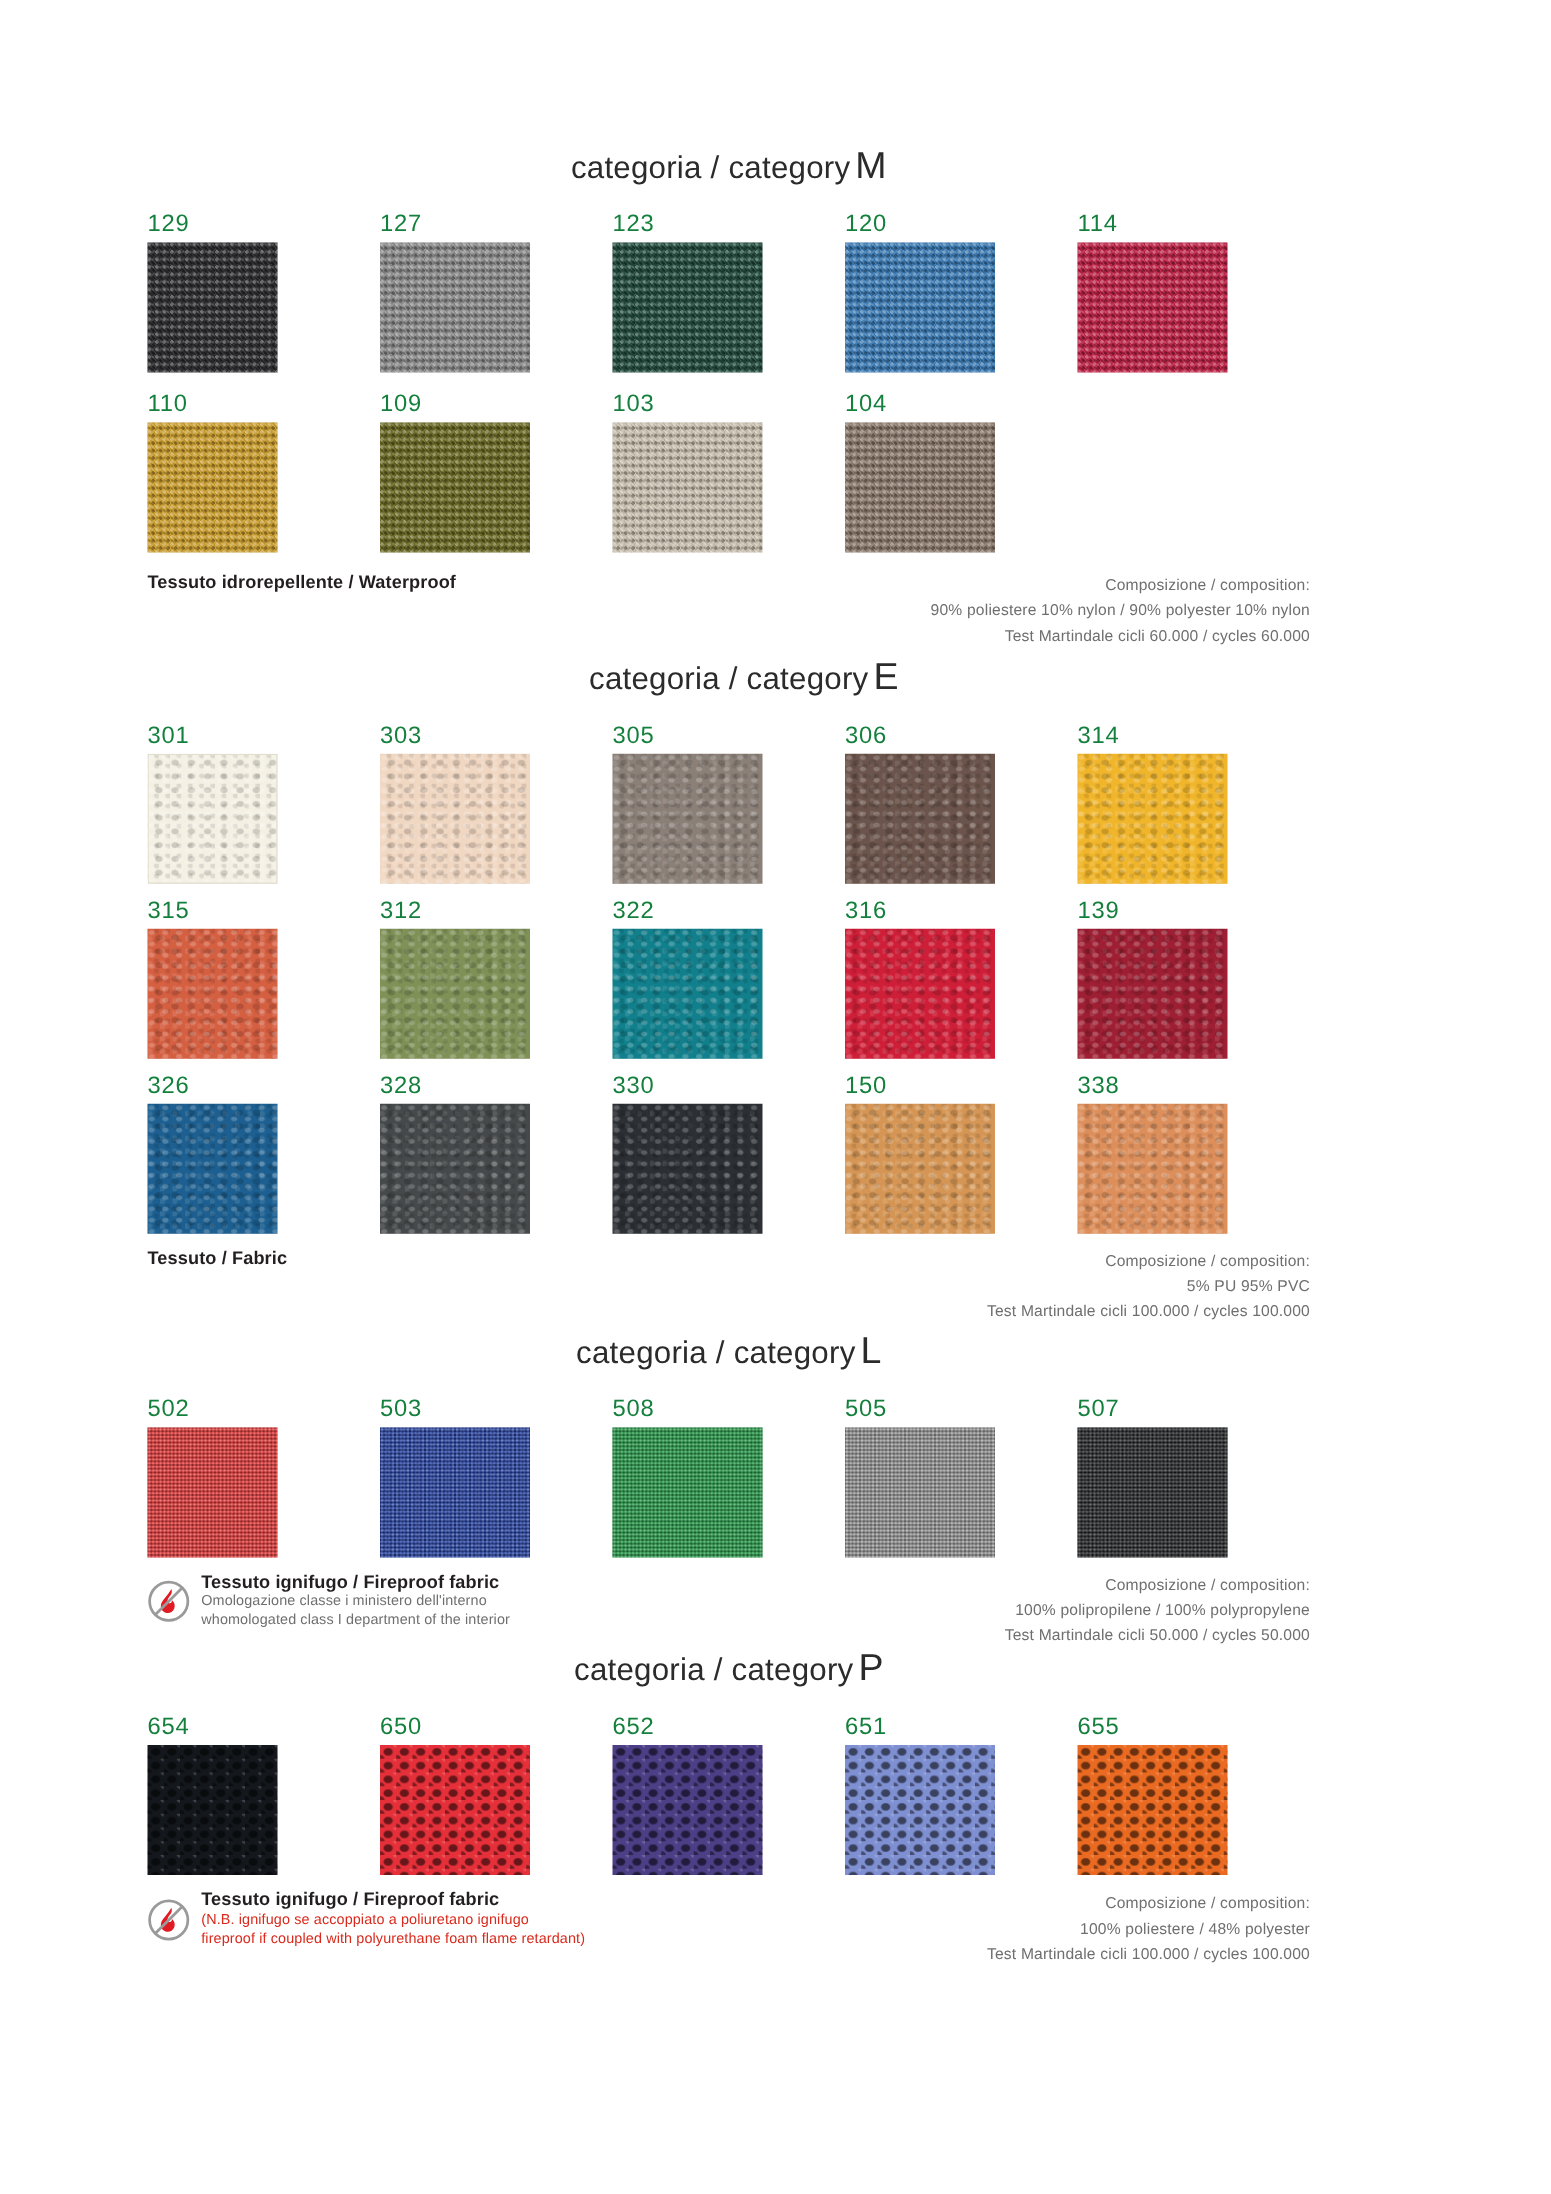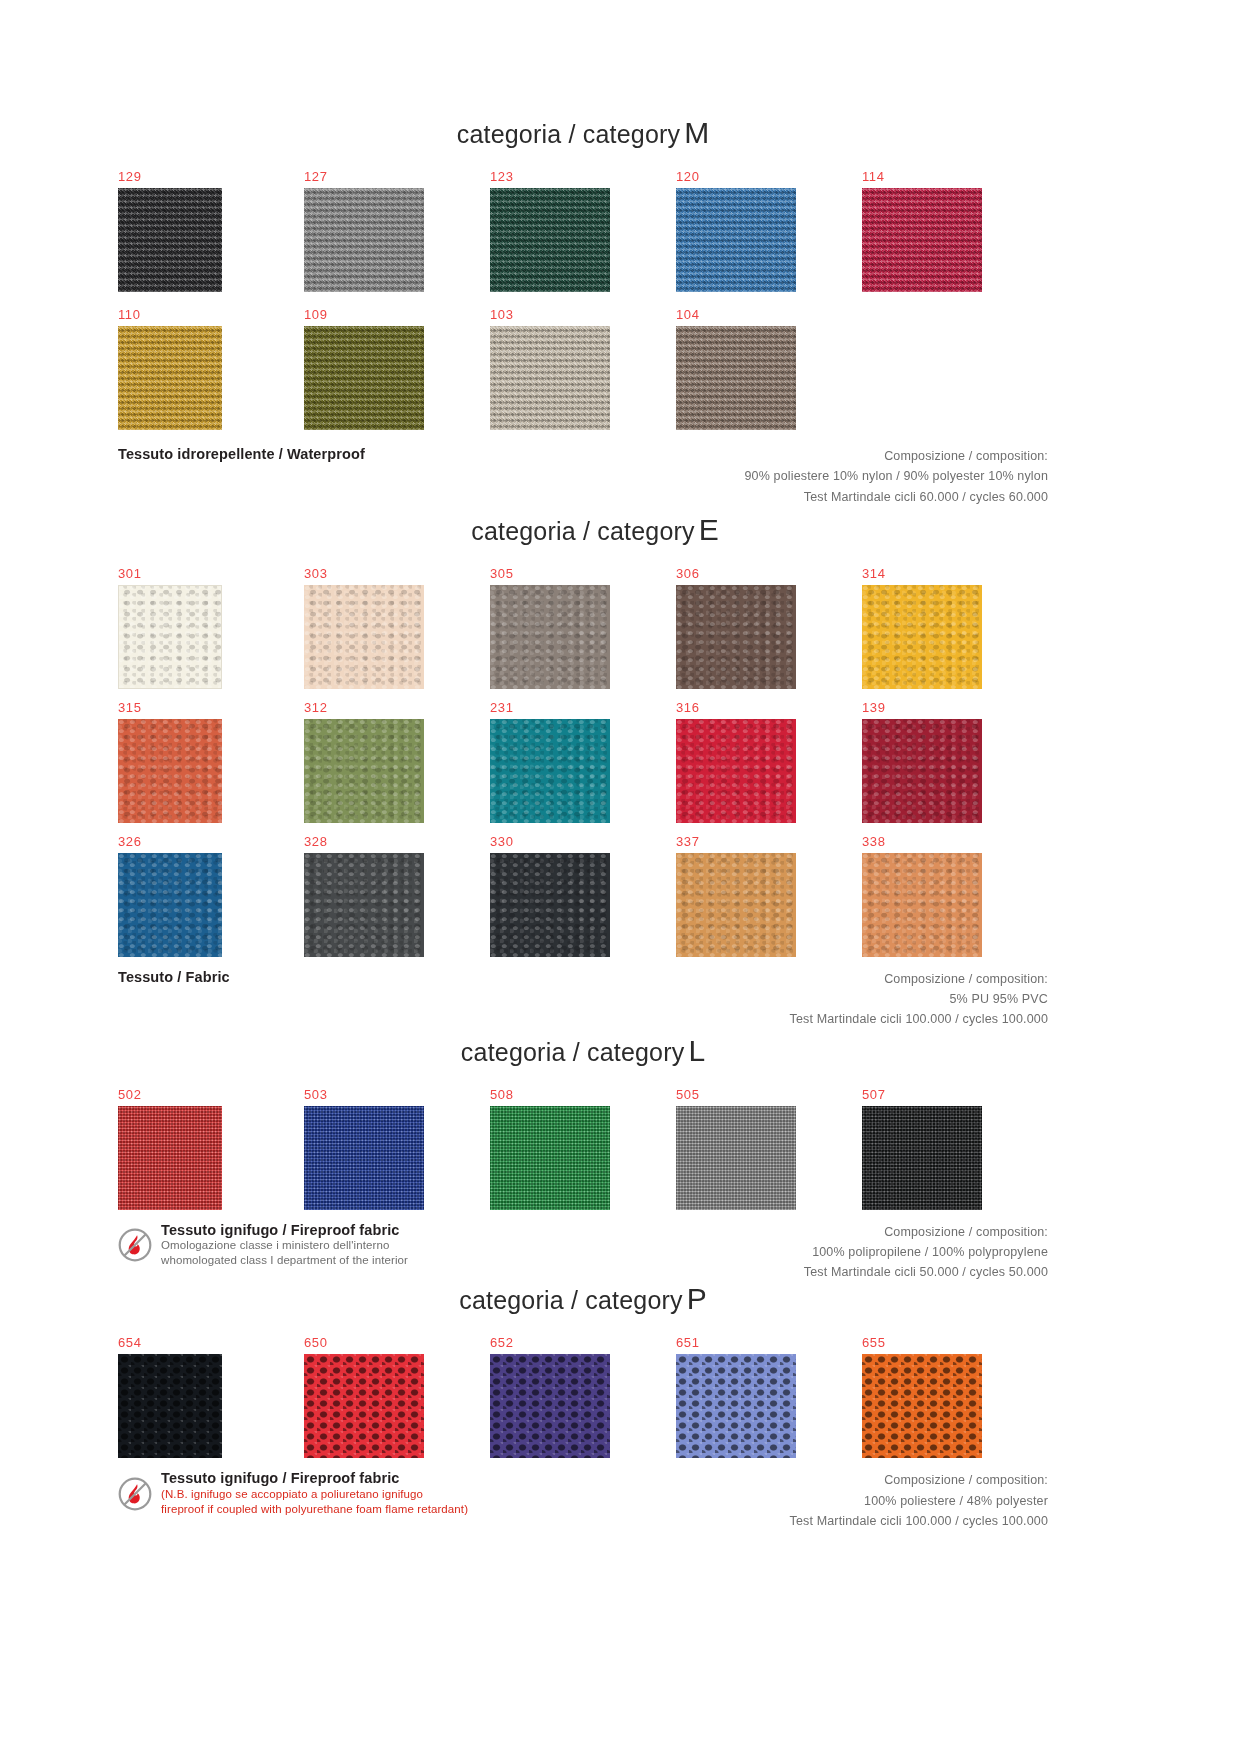--- a/index.html
+++ b/index.html
@@ -49,22 +49,22 @@
   
   .grid {
     display: grid;
     grid-template-columns: repeat(5, 186px);
     column-gap: 0;
   }
   .cell {
     position: relative;
   }
   .sw-label {
-    font-size: 13px;
-    color: #ef4444;
+    font-size: 19px;
+    color: #15803d;
     letter-spacing: 0.6px;
     line-height: 1;
     margin-bottom: 5px;
   }
   .sw {
     width: 104px;
     height: 104px;
     background-color: #ccc;
     background-repeat: repeat;
     position: relative;
@@ -233,21 +233,21 @@
         <div class="grid" style="margin-bottom: 12px;">
           <div class="cell">
             <div class="sw-label">315</div>
             <div class="sw tex-leather" style="background-color: rgb(213, 95, 65);"></div>
           </div>
           <div class="cell">
             <div class="sw-label">312</div>
             <div class="sw tex-leather wide" style="background-color: rgb(127, 145, 87);"></div>
           </div>
           <div class="cell">
-            <div class="sw-label">231</div>
+            <div class="sw-label">322</div>
             <div class="sw tex-leather wide" style="background-color: rgb(17, 128, 140);"></div>
           </div>
           <div class="cell">
             <div class="sw-label">316</div>
             <div class="sw tex-leather wide" style="background-color: rgb(207, 31, 56);"></div>
           </div>
           <div class="cell">
             <div class="sw-label">139</div>
             <div class="sw tex-leather wide" style="background-color: rgb(158, 31, 51);"></div>
           </div>
@@ -259,21 +259,21 @@
           </div>
           <div class="cell">
             <div class="sw-label">328</div>
             <div class="sw tex-leather wide" style="background-color: rgb(70, 73, 75);"></div>
           </div>
           <div class="cell">
             <div class="sw-label">330</div>
             <div class="sw tex-leather wide" style="background-color: rgb(44, 48, 52);"></div>
           </div>
           <div class="cell">
-            <div class="sw-label">337</div>
+            <div class="sw-label">150</div>
             <div class="sw tex-leather wide" style="background-color: rgb(213, 150, 85);"></div>
           </div>
           <div class="cell">
             <div class="sw-label">338</div>
             <div class="sw tex-leather wide" style="background-color: rgb(221, 143, 91);"></div>
           </div>
         </div>
         <div class="note-row">
           <div class="note-left">
             <div>

